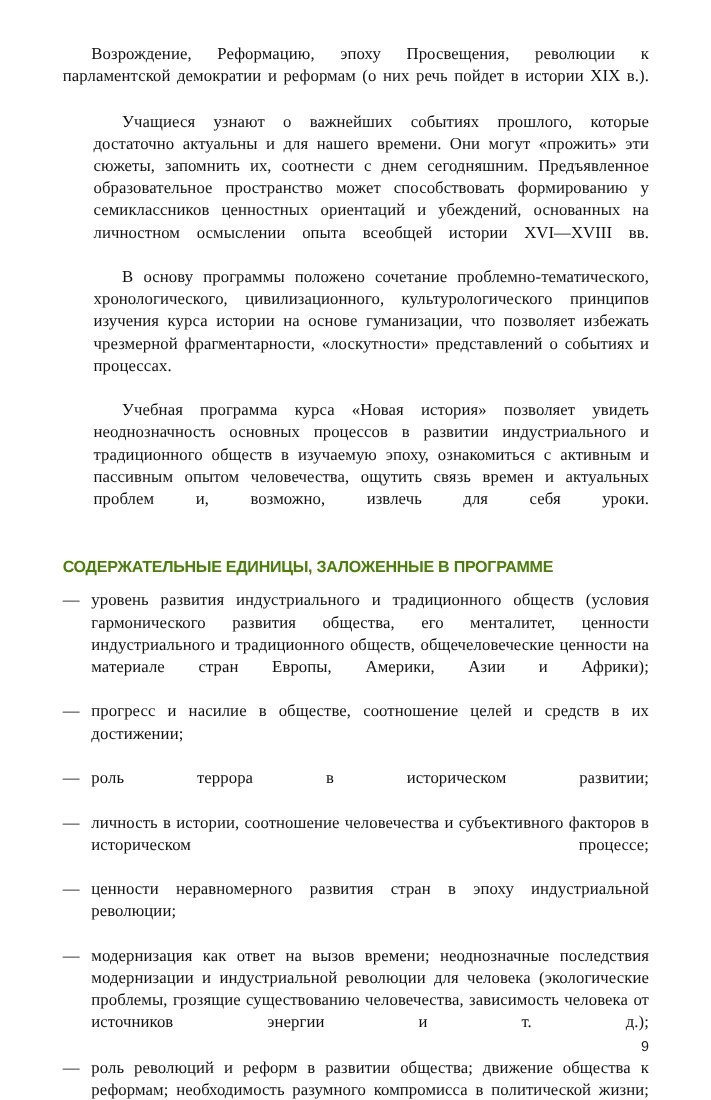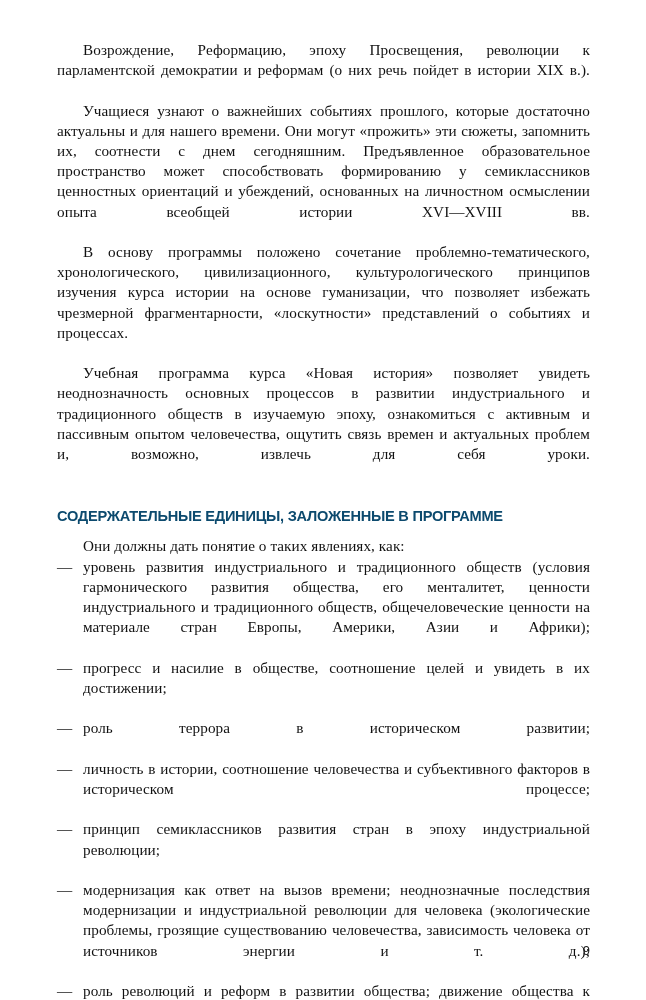--- a/index.html
+++ b/index.html
@@ -38,31 +38,32 @@
     font-size: 15.2px;
     line-height: 20.2px;
     text-align: justify;
     text-indent: 26px;
     letter-spacing: 0.08px;
     word-spacing: 0.2px;
     hyphens: none;
   }
   .para + .para {
     margin-top: 0;
+    margin-left: 28px;
   }
 
   
   .section-heading {
     margin: 0;
     font-family: "Liberation Sans", "DejaVu Sans", sans-serif;
     font-weight: bold;
     font-size: 14.6px;
     line-height: 20px;
     letter-spacing: -0.25px;
-    color: #0c4a6e;
+    color: #4d7c0f;
     white-space: nowrap;
     padding-top: 22px;
     padding-bottom: 10px;
   }
 
   
   .intro-line {
     margin: 0;
     font-size: 15.2px;
     line-height: 20.2px;
@@ -128,42 +129,41 @@
 <div class="page">
   <div class="content">
 
     <p class="para">Возрождение, Реформацию, эпоху Просвещения, революции к парламентской демократии и реформам (о них речь пойдет в истории XIX в.).</p>
     <p class="para">Учащиеся узнают о важнейших событиях прошлого, которые достаточно актуальны и для нашего времени. Они могут «прожить» эти сюжеты, запомнить их, соотнести с днем сегодняшним. Предъявленное образовательное пространство может способствовать формированию у семиклассников ценностных ориентаций и убеждений, основанных на личностном осмыслении опыта всеобщей истории XVI—XVIII вв.</p>
     <p class="para">В основу программы положено сочетание проблемно-тематического, хронологического, цивилизационного, культурологического принципов изучения курса истории на основе гуманизации, что позволяет избежать чрезмерной фрагментарности, «лоскутности» представлений о событиях и процессах.</p>
     <p class="para">Учебная программа курса «Новая история» позволяет увидеть неоднозначность основных процессов в развитии индустриального и традиционного обществ в изучаемую эпоху, ознакомиться с активным и пассивным опытом человечества, ощутить связь времен и актуальных проблем и, возможно, извлечь для себя уроки.</p>
 
     <h2 class="section-heading">СОДЕРЖАТЕЛЬНЫЕ ЕДИНИЦЫ, ЗАЛОЖЕННЫЕ В ПРОГРАММЕ</h2>
 
-    <p class="intro-line no-justify-tail">Они должны дать понятие о таких явлениях, как:</p>
 
     <ul class="dash-list">
       <li class="dash-item">
         <span class="dash-mark">—</span>
         <span class="dash-text">уровень развития индустриального и традиционного обществ (условия гармонического развития общества, его менталитет, ценности индустриального и традиционного обществ, общечеловеческие ценности на материале стран Европы, Америки, Азии и Африки);</span>
       </li>
       <li class="dash-item">
         <span class="dash-mark">—</span>
-        <span class="dash-text">прогресс и насилие в обществе, соотношение целей и увидеть в их достижении;</span>
+        <span class="dash-text">прогресс и насилие в обществе, соотношение целей и средств в их достижении;</span>
       </li>
       <li class="dash-item">
         <span class="dash-mark">—</span>
         <span class="dash-text">роль террора в историческом развитии;</span>
       </li>
       <li class="dash-item">
         <span class="dash-mark">—</span>
         <span class="dash-text">личность в истории, соотношение человечества и субъективного факторов в историческом процессе;</span>
       </li>
       <li class="dash-item">
         <span class="dash-mark">—</span>
-        <span class="dash-text">принцип семиклассников развития стран в эпоху индустриальной революции;</span>
+        <span class="dash-text">ценности неравномерного развития стран в эпоху индустриальной революции;</span>
       </li>
       <li class="dash-item">
         <span class="dash-mark">—</span>
         <span class="dash-text">модернизация как ответ на вызов времени; неоднозначные последствия модернизации и индустриальной революции для человека (экологические проблемы, грозящие существованию человечества, зависимость человека от источников энергии и т. д.);</span>
       </li>
       <li class="dash-item">
         <span class="dash-mark">—</span>
         <span class="dash-text">роль революций и  реформ в развитии общества; движение общества к реформам; необходимость разумного компромисса в политической жизни;</span>
       </li>
 

